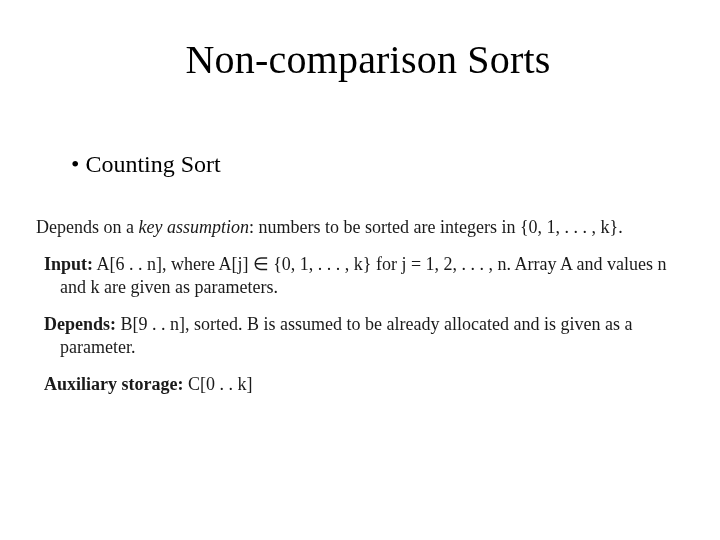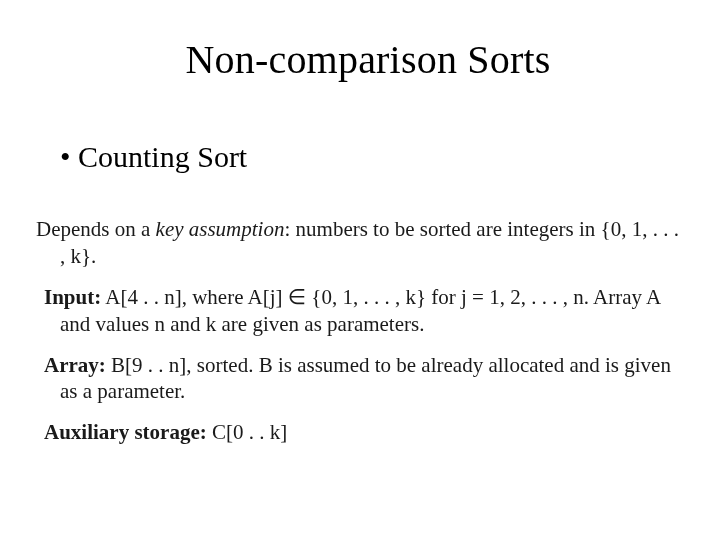--- a/index.html
+++ b/index.html
@@ -26,34 +26,34 @@
     font-size: 40px;
     font-weight: 400;
     letter-spacing: 0.2px;
     padding-left: 8px;
   }
   .bullets {
     position: absolute;
     top: 140px;
     left: 60px;
     width: 600px;
-    font-size: 30px;
+    font-size: 24px;
     list-style: none;
     padding: 0;
-    margin: 0;
+    margin: 11px;
   }
   .bullets li::before {
     content: "• ";
   }
   .defs {
     position: absolute;
     top: 216px;
     left: 36px;
     width: 648px;
-    font-size: 21px;
+    font-size: 18px;
     line-height: 1.28;
     color: #1a1a1a;
   }
   .def {
     margin: 0 0 14px 0;
     padding-left: 24px;
     text-indent: -24px;
   }
   .def .label {
     font-weight: bold;
@@ -74,25 +74,25 @@
     <li>Counting Sort</li>
   </ul>
 
   <div class="defs">
 
     <p class="def">
       <span>Depends on a </span><span class="italic">key assumption</span><span>: numbers to be sorted are integers in {0, 1, . . . , k}.</span>
     </p>
 
     <p class="def">
-      <span class="label">Input:</span><span> A[4 . . n], where A[j] ∈ {0, 1, . . . , k} for j = 1, 2, . . . , n. Array A and values n and k are given as parameters.</span>
+      <span class="label">Input:</span><span> A[6 . . n], where A[j] ∈ {0, 1, . . . , k} for j = 1, 2, . . . , n. Array A and values n and k are given as parameters.</span>
     </p>
 
     <p class="def">
-      <span class="label">Array:</span><span> B[9 . . n], sorted. B is assumed to be already allocated and is given as a parameter.</span>
+      <span class="label">Depends:</span><span> B[9 . . n], sorted. B is assumed to be already allocated and is given as a parameter.</span>
     </p>
 
     <p class="def">
       <span class="label">Auxiliary storage:</span><span> C[0 . . k]</span>
     </p>
 
   </div>
 
 </div>
 

